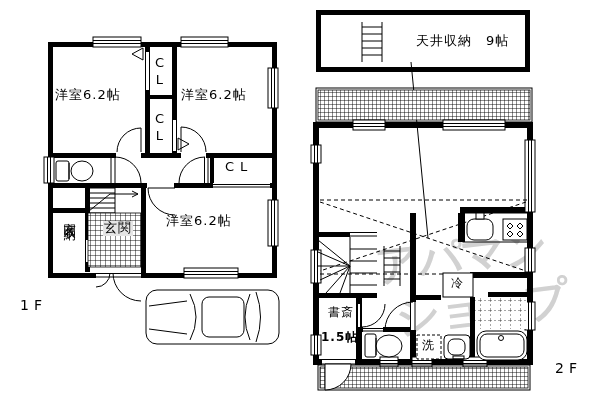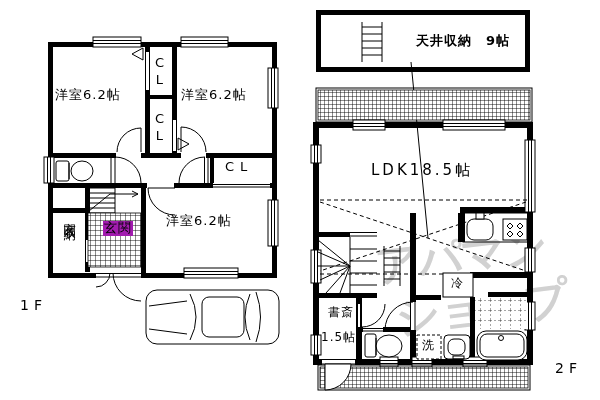--- a/index.html
+++ b/index.html
@@ -2,21 +2,21 @@
 <html><head>
 <meta charset="utf-8">
 <style>
   html,body{margin:0;padding:0;background:#fff;}
   #stage{position:relative;width:600px;height:400px;background:#fff;overflow:hidden;
          font-family:"DejaVu Sans",sans-serif;}
   #plan-svg{position:absolute;left:0;top:0;z-index:2;}
   .lbl{position:absolute;z-index:3;color:#000;font-size:13px;line-height:1.15;
        white-space:nowrap;letter-spacing:1px;}
   .vlbl{writing-mode:vertical-rl;text-orientation:upright;letter-spacing:2px;}
-  .bgwhite{background:#a21caf;padding:0 1px;text-align:right;}
+  .bgwhite{background:#e5e5e5;padding:0 1px;text-align:right;}
   .floor-tag{font-size:14px;letter-spacing:5px;}
   .ldk{font-size:15px;letter-spacing:3px;}
   .small{font-size:12px;}
   #watermark{position:absolute;left:378px;top:228px;z-index:1;color:#c9c9c9;opacity:.85;
              font-weight:bold;font-size:44px;line-height:54px;transform:rotate(-7deg);
              letter-spacing:-2px;white-space:nowrap;}
 </style>
 </head>
 <body>
 
@@ -233,20 +233,19 @@
   <div class="lbl" style="left:55px;top:88px;">洋室6.2帖</div>
   <div class="lbl" style="left:181px;top:88px;">洋室6.2帖</div>
   <div class="lbl vlbl" style="left:151px;top:55px;">CL</div>
   <div class="lbl vlbl" style="left:151px;top:111px;">CL</div>
   <div class="lbl" style="left:225px;top:160px;letter-spacing:6px;">CL</div>
   <div class="lbl vlbl small" style="left:62px;top:213px;">玄関収納</div>
   <div class="lbl bgwhite" style="left:103px;top:221px;">玄関</div>
   <div class="lbl" style="left:166px;top:214px;">洋室6.2帖</div>
   <div class="lbl floor-tag" style="left:20px;top:297px;">1F</div>
 
-  <div class="lbl" style="left:416px;top:34px;font-weight:bold;">天井収納　9帖</div>
-  <div class="lbl ldk" style="left:371px;top:162px;">LDK18.5帖</div>
+  <div class="lbl" style="left:416px;top:34px;">天井収納　9帖</div>
   <div class="lbl small" style="left:451px;top:277px;">冷</div>
   <div class="lbl small" style="left:328px;top:307px;font-family:Liberation Mono, monospace;">書斎</div>
-  <div class="lbl small" style="left:321px;top:331px;">1.5帖</div>
+  <div class="lbl small" style="left:321px;top:331px;font-weight:bold;">1.5帖</div>
   <div class="lbl small" style="left:422px;top:339px;">洗</div>
   <div class="lbl floor-tag" style="left:555px;top:360px;">2F</div>
 </div>
 
 </body></html>

